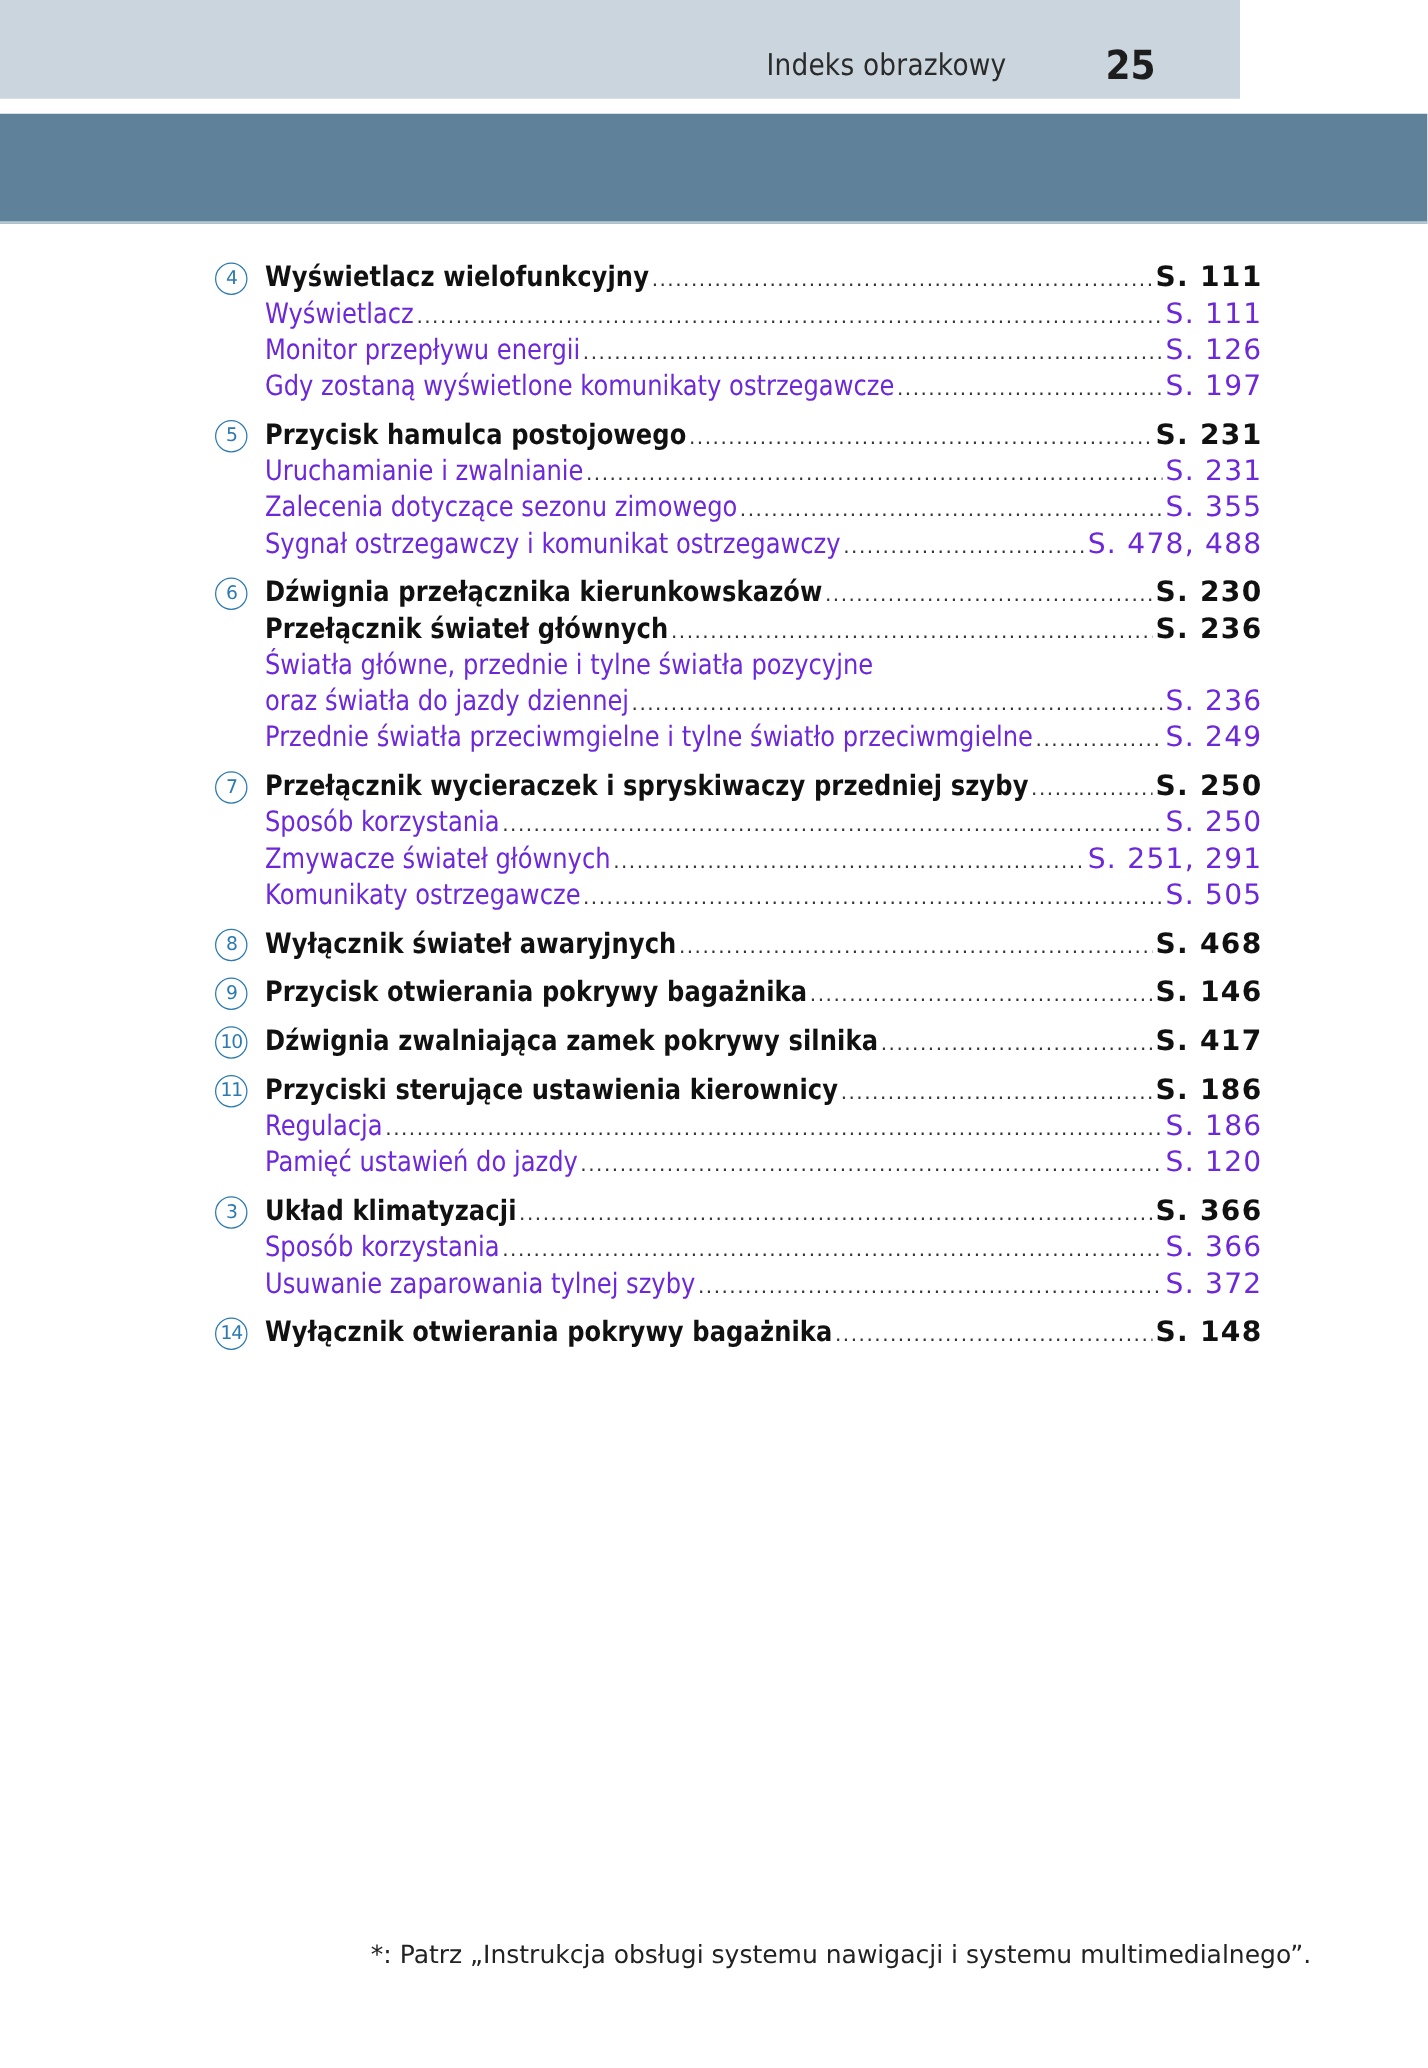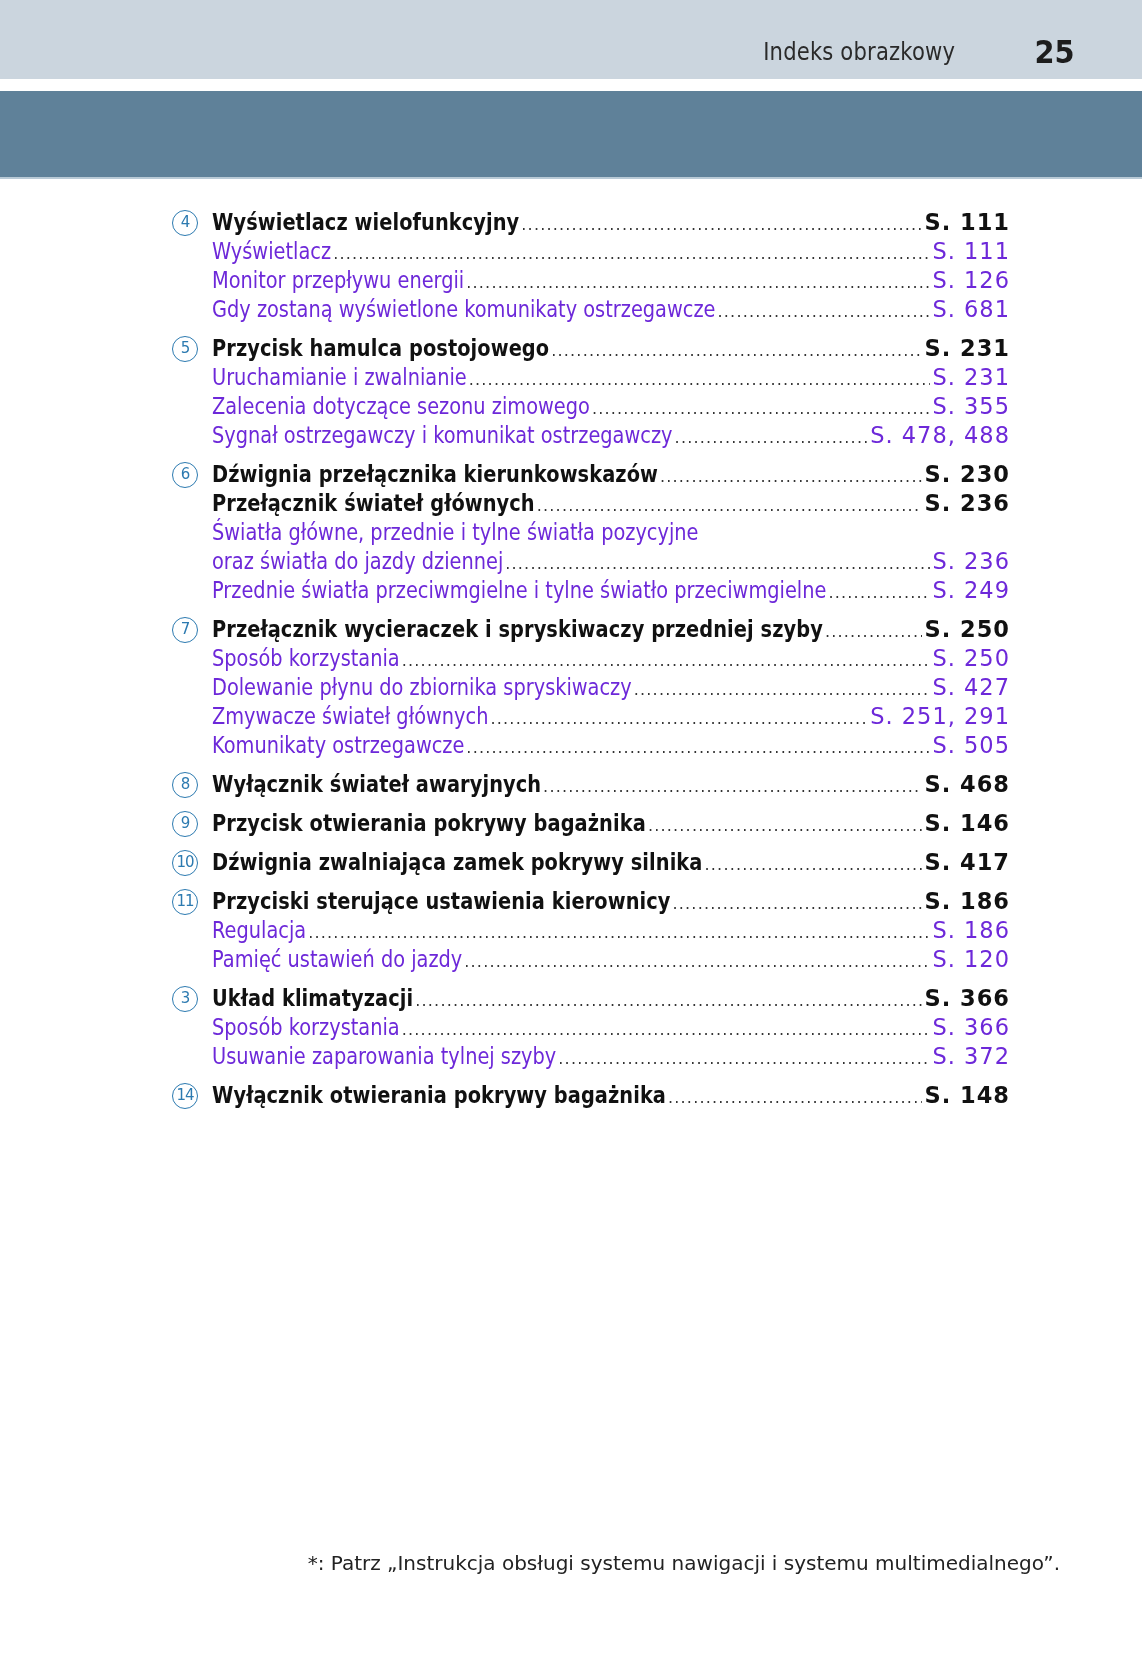--- a/index.html
+++ b/index.html
@@ -1,21 +1,21 @@
 <!DOCTYPE html>
 <html><head>
 <meta charset="utf-8">
 <style>
   html, body { margin: 0; padding: 0; }
   body {
     width: 1142px; height: 1654px; background: #ffffff; position: relative;
     font-family: "DejaVu Sans", sans-serif; color: #1e1e1e; overflow: hidden;
   }
   .top-band {
-    position: absolute; left: 0; top: 0; width: 1142px; height: 79px;
+    position: absolute; left: 0; top: 0; width: 992px; height: 79px;
     background: #cbd5de;
   }
   .header-title {
     position: absolute; right: 187px; top: 38px; font-size: 24px;
     color: #2a2a2a; letter-spacing: 0.2px;
     font-family: "DejaVu Sans", sans-serif; font-weight: normal;
     transform: scaleX(0.88); transform-origin: right center;
   }
   .page-number {
     position: absolute; right: 67px; top: 33px; font-size: 32px; font-weight: bold;
@@ -49,21 +49,21 @@
   .dots {
     flex: 1 1 auto; overflow: hidden; color: #333; font-weight: normal;
     letter-spacing: 1.2px; font-size: 16px; margin: 0 2px;
   }
   .dots::before {
     content: "................................................................................................................................................................................";
   }
   .page { flex: 0 0 auto; letter-spacing: 1px; }
   .row.main .page { font-weight: 600; }
   .footnote {
-    position: absolute; right: 82px; top: 1551px; font-size: 20px; color: #222;
+    position: absolute; right: 93px; top: 1551px; font-size: 20px; color: #222;
     white-space: nowrap;
   }
 </style>
 </head>
 <body>
 
 <div class="top-band">
   <span class="header-title">Indeks obrazkowy</span>
   <span class="page-number">25</span>
 </div>
@@ -86,21 +86,21 @@
       <div class="row sub">
         <span class="indent"></span>
         <span class="label" style="transform: scaleX(0.86); margin-right: -41.02px;">Monitor przepływu energii</span>
         <span class="dots"></span>
         <span class="page">S. 126</span>
       </div>
       <div class="row sub">
         <span class="indent"></span>
         <span class="label" style="transform: scaleX(0.86); margin-right: -81.9px;">Gdy zostaną wyświetlone komunikaty ostrzegawcze</span>
         <span class="dots"></span>
-        <span class="page">S. 681</span>
+        <span class="page">S. 197</span>
       </div>
     </div>
     <div class="group">
       <div class="row main">
         <span class="marker">5</span>
         <span class="label" style="transform: scaleX(0.86); margin-right: -54.88px;">Przycisk hamulca postojowego</span>
         <span class="dots"></span>
         <span class="page">S. 231</span>
       </div>
       <div class="row sub">
@@ -160,26 +160,20 @@
         <span class="page">S. 250</span>
       </div>
       <div class="row sub">
         <span class="indent"></span>
         <span class="label" style="transform: scaleX(0.86); margin-right: -30.52px;">Sposób korzystania</span>
         <span class="dots"></span>
         <span class="page">S. 250</span>
       </div>
       <div class="row sub">
         <span class="indent"></span>
-        <span class="label" style="transform: scaleX(0.86); margin-right: -68.32px;">Dolewanie płynu do zbiornika spryskiwaczy</span>
-        <span class="dots"></span>
-        <span class="page">S. 427</span>
-      </div>
-      <div class="row sub">
-        <span class="indent"></span>
         <span class="label" style="transform: scaleX(0.86); margin-right: -44.94px;">Zmywacze świateł głównych</span>
         <span class="dots"></span>
         <span class="page">S. 251, 291</span>
       </div>
       <div class="row sub">
         <span class="indent"></span>
         <span class="label" style="transform: scaleX(0.86); margin-right: -41.16px;">Komunikaty ostrzegawcze</span>
         <span class="dots"></span>
         <span class="page">S. 505</span>
       </div>

